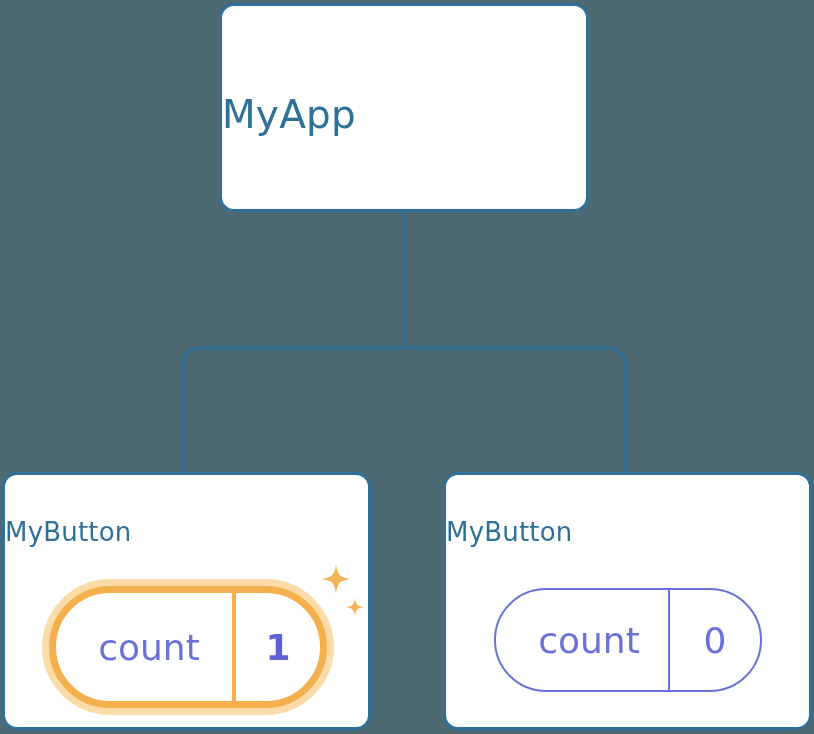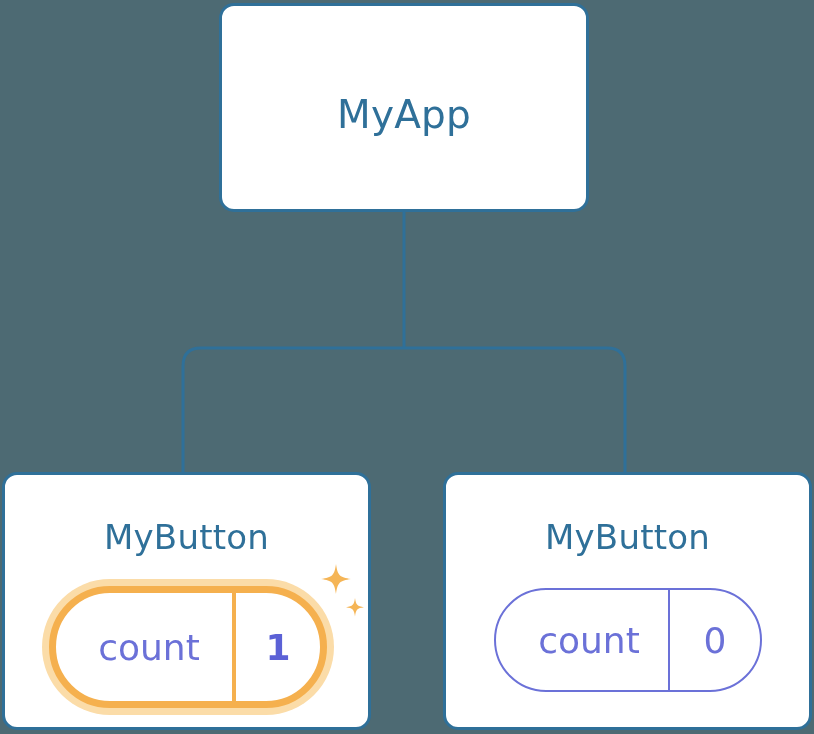--- a/index.html
+++ b/index.html
@@ -35,21 +35,20 @@
     background: #ffffff;
     border: 3px solid #2f7099;
     border-radius: 15px;
     box-sizing: border-box;
   }
 
   .node-title {
     position: absolute;
     left: 0;
     right: 0;
-    text-align: center;
     color: #2f7099;
     font-weight: 400;
     letter-spacing: 0.2px;
     white-space: nowrap;
   }
 
   
   #node-root {
     left: 219px;
     top: 3px;
@@ -69,21 +68,21 @@
     height: 258px;
   }
   #node-child-1 {
     left: 443px;
     top: 472px;
     width: 369px;
     height: 258px;
   }
   .child .node-title {
     top: 516px;
-    font-size: 34px;
+    font-size: 26px;
   }
   .child .node-title {
     top: 42px;
   }
 
   
   .pill-wrap {
     position: absolute;
     display: flex;
     align-items: flex-end;

